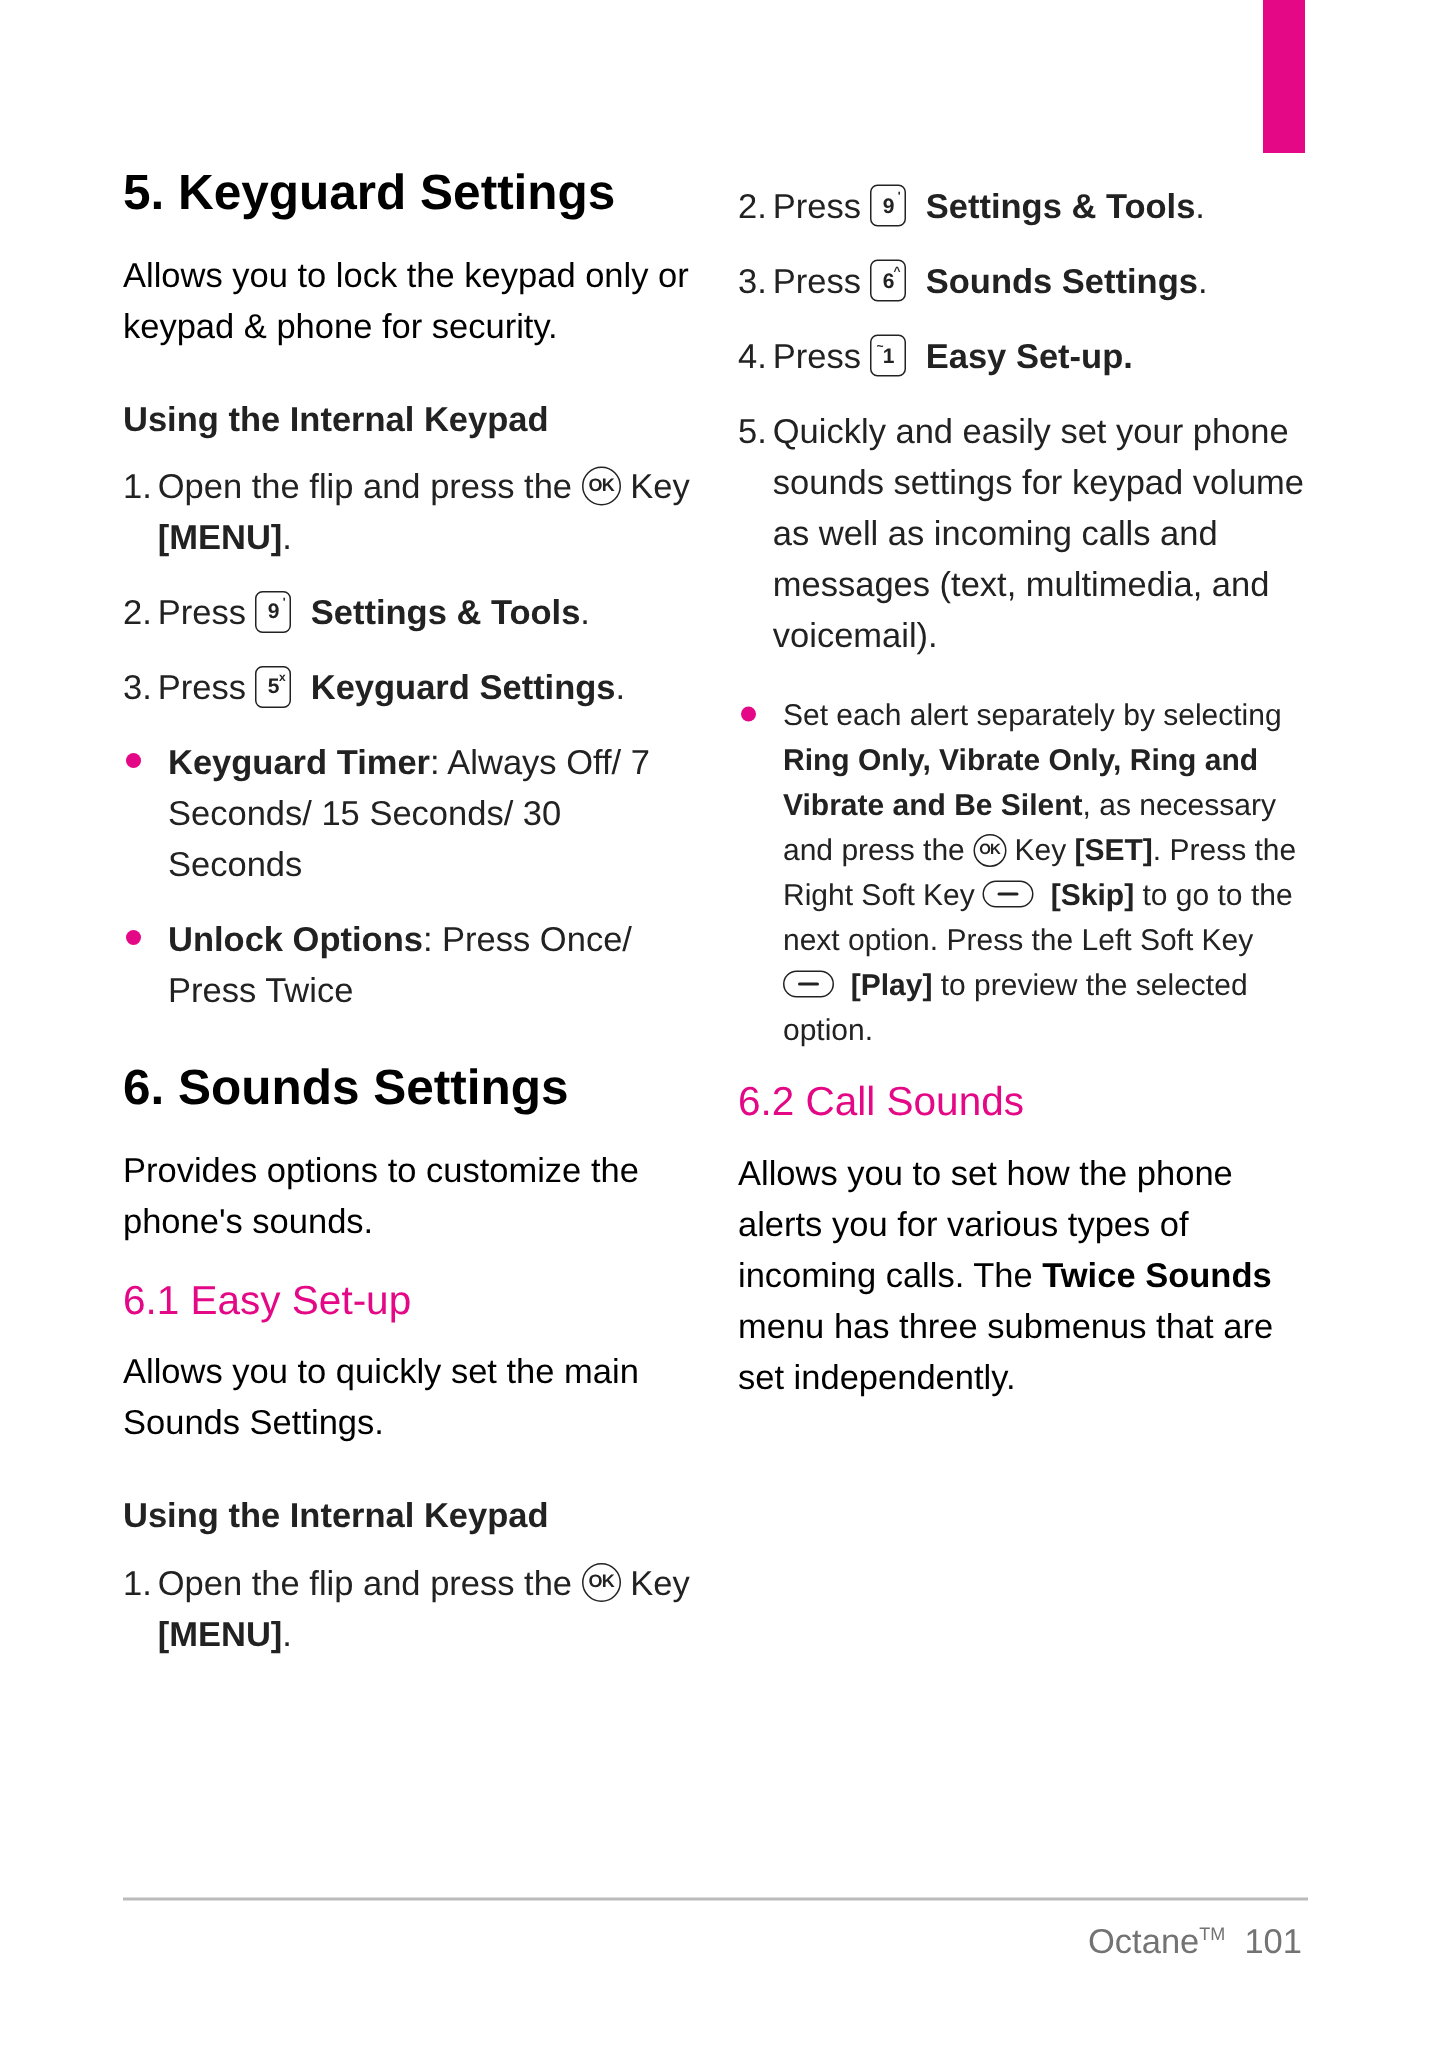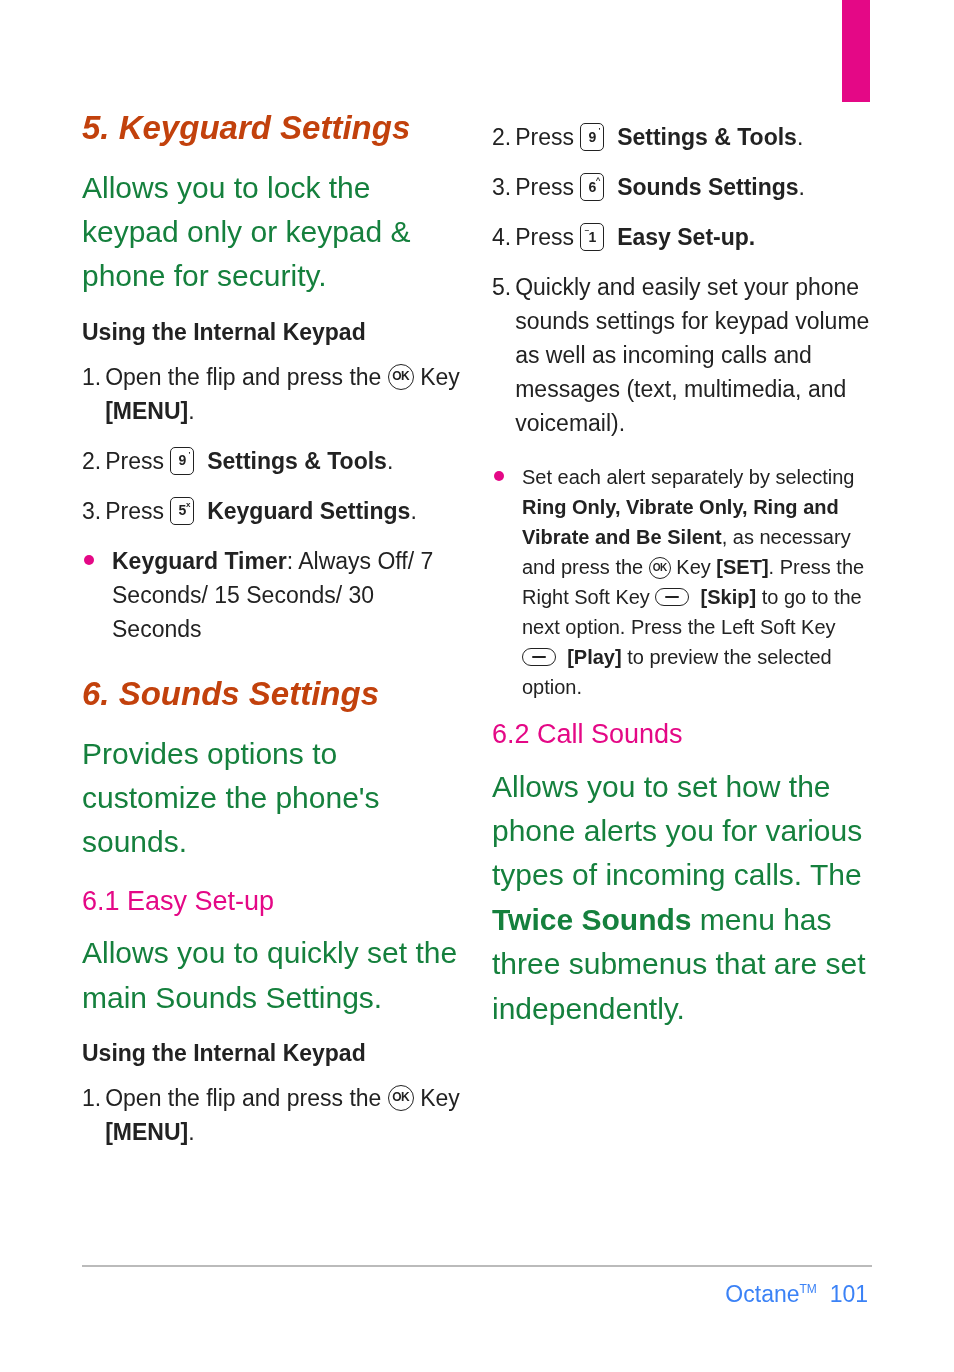--- a/index.html
+++ b/index.html
@@ -26,46 +26,45 @@
     right: 82px;
     bottom: 155px;
     display: flex;
     gap: 30px;
   }
   .col {
     flex: 1;
     min-width: 0;
   }
   .h1 {
-    color: #c2410c;
+    color: #000000;
     font-size: 33px;
     font-weight: 600;
     margin-bottom: 18px;
     line-height: 1.2;
-    font-style: italic;
   }
   .h2 {
     color: #e40886;
     font-size: 27px;
     font-weight: 400;
     margin-bottom: 14px;
     line-height: 1.2;
   }
   .p {
-    font-size: 30px;
+    font-size: 23px;
     line-height: 1.48;
     margin-bottom: 20px;
-    color: #15803d;
+    color: #000000;
     font-weight: 300;
   }
   .sh {
     font-size: 23px;
     font-weight: 700;
     margin-bottom: 14px;
-    margin-top: 20px;
+    margin-top: 32px;
     color: #222;
   }
   .step {
     font-size: 23px;
     line-height: 1.48;
     margin-bottom: 16px;
     color: #222;
     display: flex;
     align-items: flex-start;
     font-weight: 300;
@@ -155,21 +154,21 @@
     left: 82px; right: 82px;
     bottom: 105px;
     height: 2px;
     background: #bbb;
   }
   .footer-text {
     position: absolute;
     right: 86px;
     bottom: 64px;
     font-size: 23px;
-    color: #3b82f6;
+    color: #737373;
   }
   .footer-text .tm {
     font-size: 12px;
     vertical-align: super;
   }
 </style>
 </head>
 <body>
 
 <div class="pink-tab"></div>
@@ -210,20 +209,24 @@
             <span>5</span>
             <span class="sup">x</span>
           </span>
         &nbsp;<span class="b">Keyguard Settings</span><span>.</span>
       </span>
     </div>
 
     <div class="li">
       <span class="bullet"></span>
       <span class="body"><span class="b">Keyguard Timer</span><span>: Always Off/ 7 Seconds/ 15 Seconds/ 30 Seconds</span></span>
+    </div>
+    <div class="li">
+      <span class="bullet"></span>
+      <span class="body"><span class="b">Unlock Options</span><span>: Press Once/ Press Twice</span></span>
     </div>
 
     <div class="h1" style="margin-top:28px">6. Sounds Settings</div>
     <div class="p">Provides options to customize the phone's sounds.</div>
     <div class="h2">6.1 Easy Set-up</div>
     <div class="p">Allows you to quickly set the main Sounds Settings.</div>
     <div class="sh">Using the Internal Keypad</div>
 
     <div class="step">
       <span class="num">1. </span>

